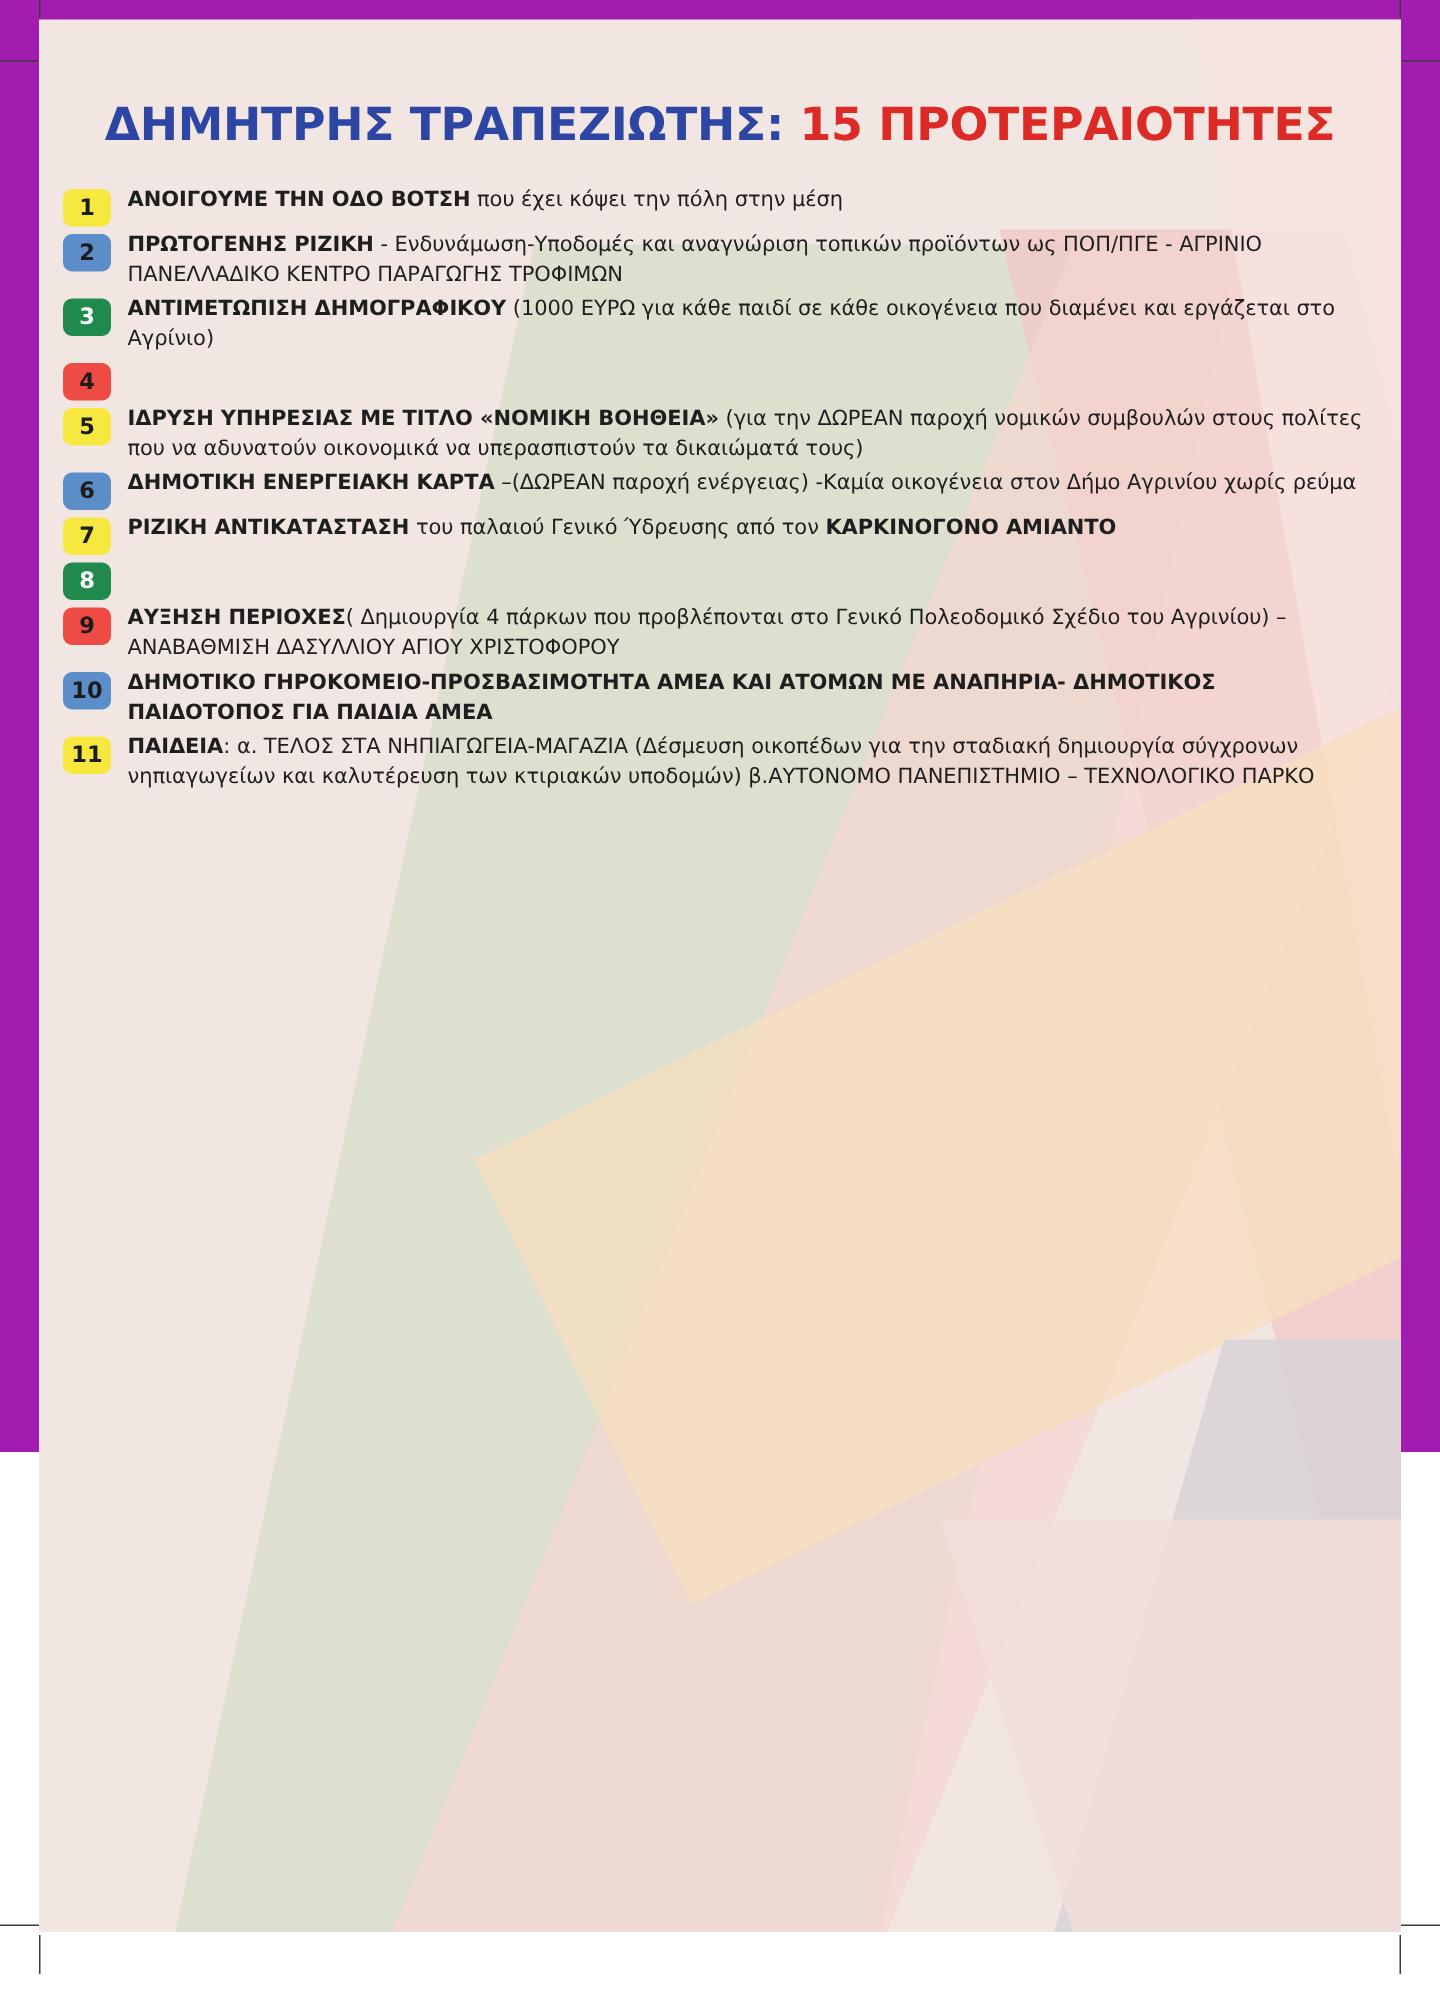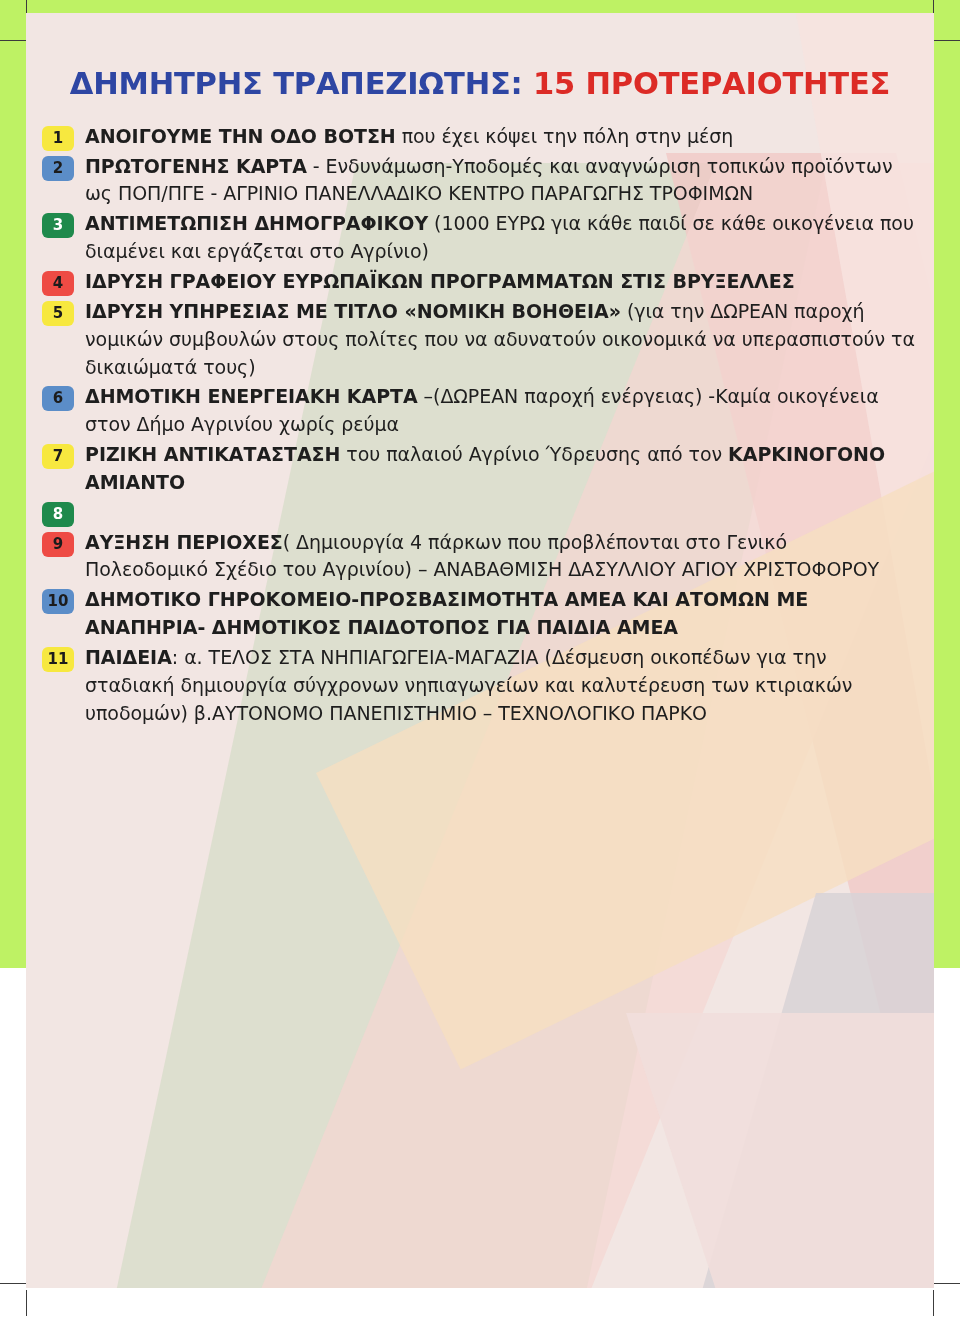--- a/index.html
+++ b/index.html
@@ -12,21 +12,21 @@
     height: 1336px;
     font-family: "DejaVu Sans", "Liberation Sans", sans-serif;
     overflow: hidden;
   }
 
   
   #canvas {
     position: relative;
     width: 960px;
     height: 968px;
-    background: #bef264;
+    background: #a21caf;
   }
 
   .crop-mark {
     position: absolute;
     background: #3c3c3c;
   }
   .crop-v { width: 1px; height: 26px; }
   .crop-h { height: 1px; width: 26px; }
 
   
@@ -149,21 +149,21 @@
     margin-right: 11px;
     box-sizing: border-box;
   }
   .badge.yellow { background: #f7e83f; }
   .badge.blue   { background: #5b8dc8; }
   .badge.green  { background: #1f8a4c; color: #ffffff; }
   .badge.red    { background: #ee4b44; }
 
   .item-text {
     flex: 1 1 auto;
-    font-size: 19px;
+    font-size: 14px;
     line-height: 1.465;
     color: #1e1e1e;
     letter-spacing: -0.05px;
   }
   .item-text b { font-weight: 700; }
 </style>
 </head>
 <body>
 
 <div id="canvas">
@@ -193,41 +193,40 @@
         <span class="t-name">ΔΗΜΗΤΡΗΣ ΤΡΑΠΕΖΙΩΤΗΣ:</span><span class="t-count"> 15 ΠΡΟΤΕΡΑΙΟΤΗΤΕΣ</span>
       </h1>
 
       <ol id="list">
           <li class="item">
             <span class="badge yellow">1</span>
             <span class="item-text"><b>ΑΝΟΙΓΟΥΜΕ ΤΗΝ ΟΔΟ ΒΟΤΣΗ</b><span> που έχει κόψει την πόλη στην μέση</span></span>
           </li>
           <li class="item">
             <span class="badge blue">2</span>
-            <span class="item-text"><b>ΠΡΩΤΟΓΕΝΗΣ ΚΑΡΤΑ</b><span> - Ενδυνάμωση-Υποδομές και αναγνώριση τοπικών προϊόντων ως ΠΟΠ/ΠΓΕ - ΑΓΡΙΝΙΟ ΠΑΝΕΛΛΑΔΙΚΟ ΚΕΝΤΡΟ ΠΑΡΑΓΩΓΗΣ ΤΡΟΦΙΜΩΝ</span></span>
+            <span class="item-text"><b>ΠΡΩΤΟΓΕΝΗΣ ΡΙΖΙΚΗ</b><span> - Ενδυνάμωση-Υποδομές και αναγνώριση τοπικών προϊόντων ως ΠΟΠ/ΠΓΕ - ΑΓΡΙΝΙΟ ΠΑΝΕΛΛΑΔΙΚΟ ΚΕΝΤΡΟ ΠΑΡΑΓΩΓΗΣ ΤΡΟΦΙΜΩΝ</span></span>
           </li>
           <li class="item">
             <span class="badge green">3</span>
             <span class="item-text"><b>ΑΝΤΙΜΕΤΩΠΙΣΗ ΔΗΜΟΓΡΑΦΙΚΟΥ</b><span> (1000 ΕΥΡΩ για κάθε παιδί σε κάθε οικογένεια που διαμένει και εργάζεται στο Αγρίνιο)</span></span>
           </li>
           <li class="item">
             <span class="badge red">4</span>
-            <span class="item-text"><b>ΙΔΡΥΣΗ ΓΡΑΦΕΙΟΥ ΕΥΡΩΠΑΪΚΩΝ ΠΡΟΓΡΑΜΜΑΤΩΝ ΣΤΙΣ ΒΡΥΞΕΛΛΕΣ</b></span>
           </li>
           <li class="item">
             <span class="badge yellow">5</span>
             <span class="item-text"><b>ΙΔΡΥΣΗ ΥΠΗΡΕΣΙΑΣ ΜΕ ΤΙΤΛΟ «ΝΟΜΙΚΗ ΒΟΗΘΕΙΑ»</b><span> (για την ΔΩΡΕΑΝ παροχή νομικών συμβουλών στους πολίτες που να αδυνατούν οικονομικά να υπερασπιστούν τα δικαιώματά τους)</span></span>
           </li>
           <li class="item">
             <span class="badge blue">6</span>
             <span class="item-text"><b>ΔΗΜΟΤΙΚΗ ΕΝΕΡΓΕΙΑΚΗ ΚΑΡΤΑ</b><span> –(ΔΩΡΕΑΝ παροχή ενέργειας) -Καμία οικογένεια στον Δήμο Αγρινίου χωρίς ρεύμα</span></span>
           </li>
           <li class="item">
             <span class="badge yellow">7</span>
-            <span class="item-text"><b>ΡΙΖΙΚΗ ΑΝΤΙΚΑΤΑΣΤΑΣΗ</b><span> του παλαιού Αγρίνιο Ύδρευσης από τον </span><b>ΚΑΡΚΙΝΟΓΟΝΟ ΑΜΙΑΝΤΟ</b></span>
+            <span class="item-text"><b>ΡΙΖΙΚΗ ΑΝΤΙΚΑΤΑΣΤΑΣΗ</b><span> του παλαιού Γενικό Ύδρευσης από τον </span><b>ΚΑΡΚΙΝΟΓΟΝΟ ΑΜΙΑΝΤΟ</b></span>
           </li>
           <li class="item">
             <span class="badge green">8</span>
           </li>
           <li class="item">
             <span class="badge red">9</span>
             <span class="item-text"><b>ΑΥΞΗΣΗ ΠΕΡΙΟΧΕΣ</b><span>( Δημιουργία 4 πάρκων που προβλέπονται στο Γενικό Πολεοδομικό Σχέδιο του Αγρινίου) – ΑΝΑΒΑΘΜΙΣΗ ΔΑΣΥΛΛΙΟΥ ΑΓΙΟΥ ΧΡΙΣΤΟΦΟΡΟΥ</span></span>
           </li>
           <li class="item">
             <span class="badge blue">10</span>

